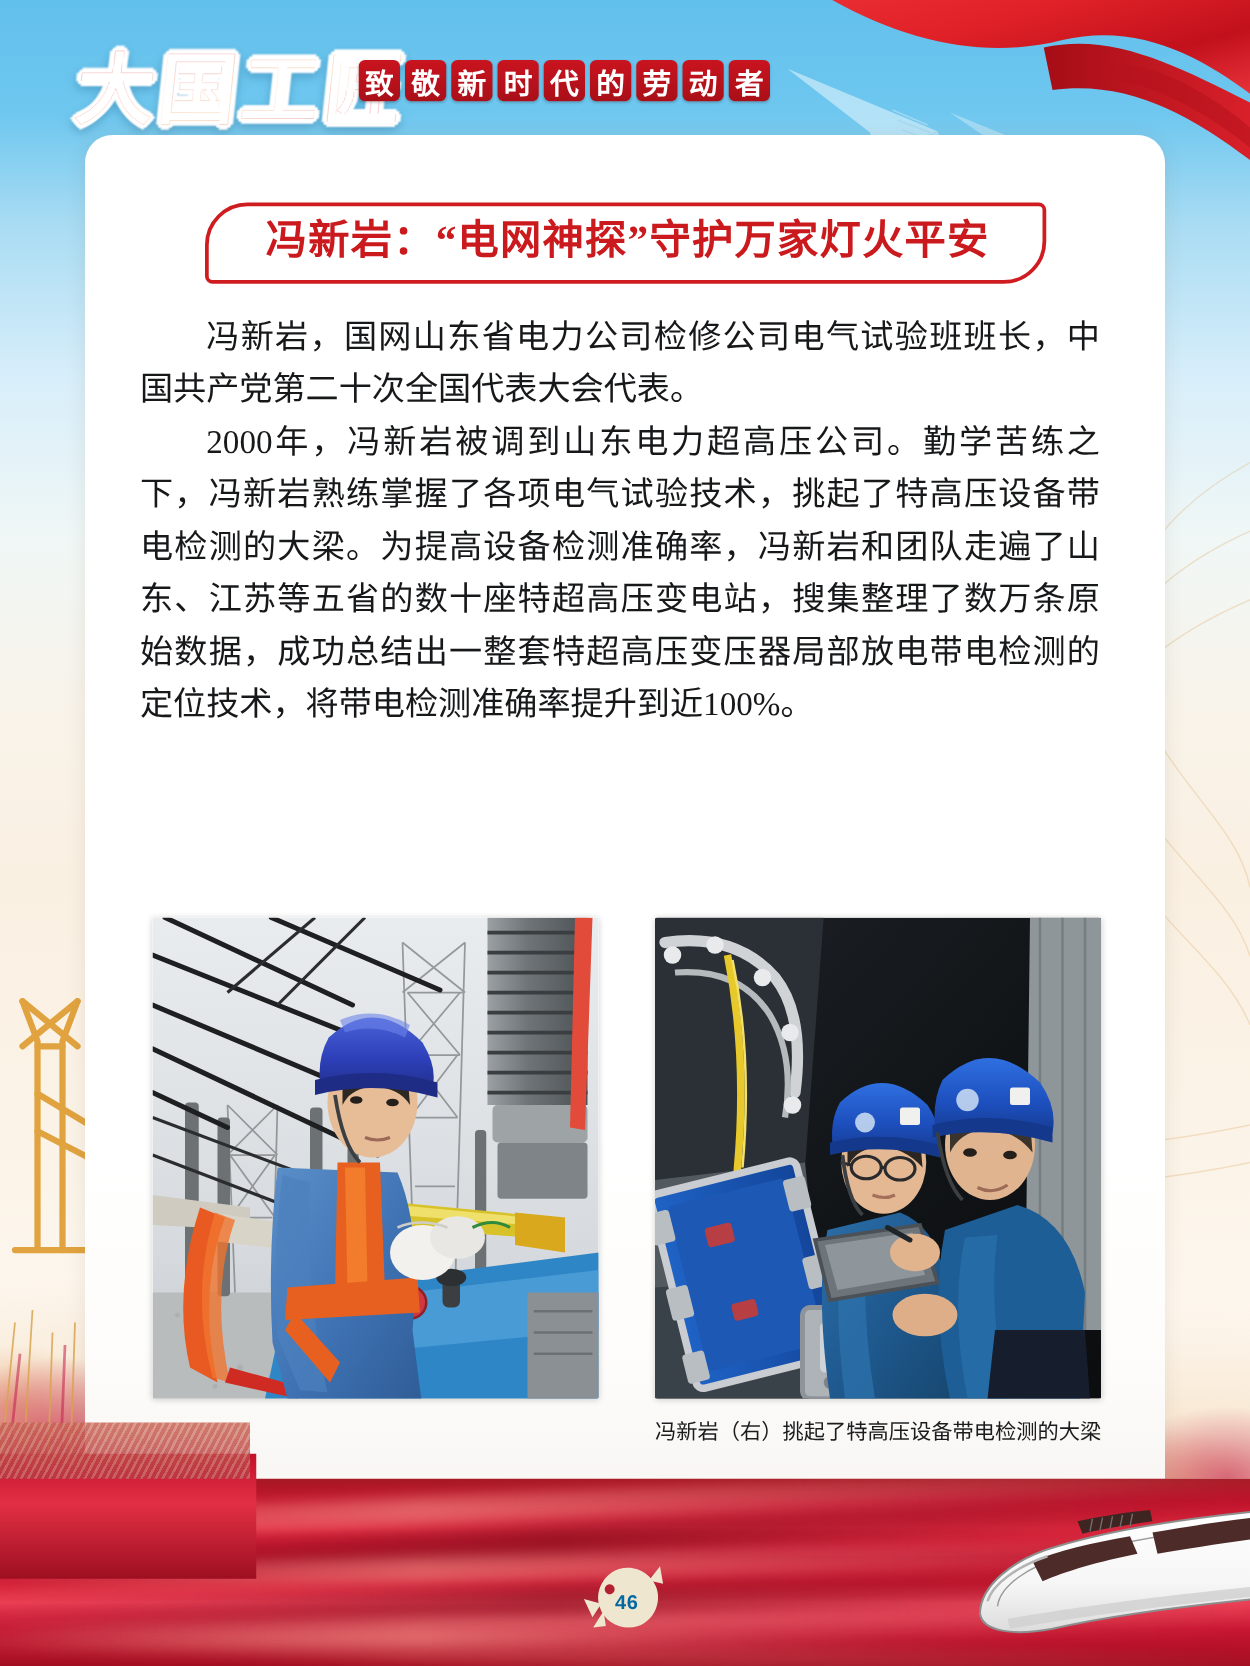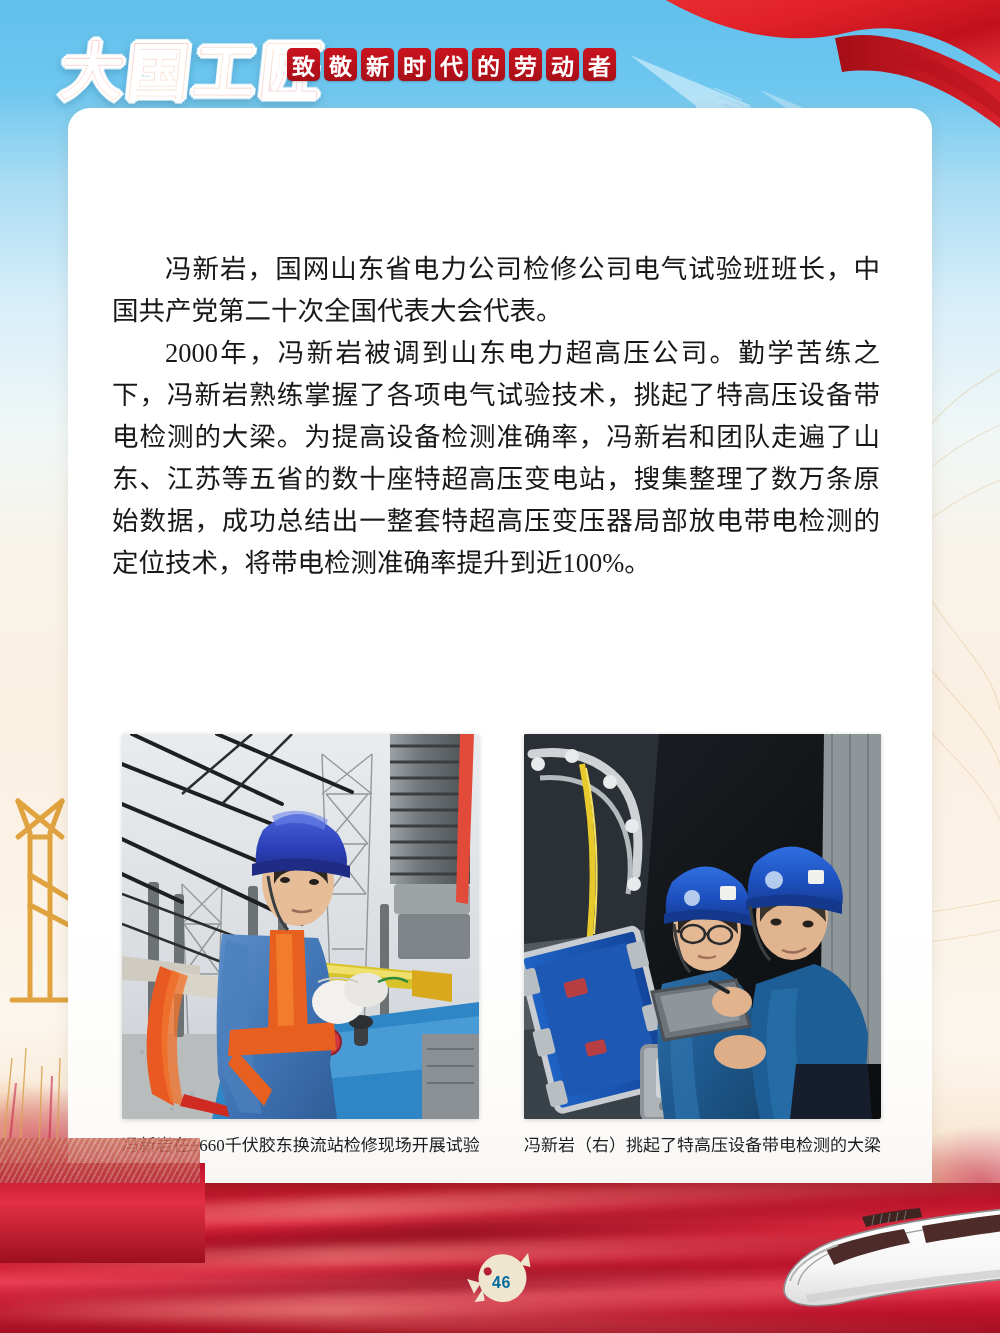--- a/index.html
+++ b/index.html
@@ -264,20 +264,25 @@
     <span>时</span>
     <span>代</span>
     <span>的</span>
     <span>劳</span>
     <span>动</span>
     <span>者</span>
   </div>
 
   <div class="card"></div>
 
+  <div class="title-wrap">
+    <div class="title-frame">
+      <div class="title-text">冯新岩：“电网神探”守护万家灯火平安</div>
+    </div>
+  </div>
 
   <div class="body">
     <p>冯新岩，国网山东省电力公司检修公司电气试验班班长，中国共产党第二十次全国代表大会代表。</p>
     <p>2000年，冯新岩被调到山东电力超高压公司。勤学苦练之下，冯新岩熟练掌握了各项电气试验技术，挑起了特高压设备带电检测的大梁。为提高设备检测准确率，冯新岩和团队走遍了山东、江苏等五省的数十座特超高压变电站，搜集整理了数万条原始数据，成功总结出一整套特超高压变压器局部放电带电检测的定位技术，将带电检测准确率提升到近100%。</p>
   </div>
 
   <div class="photos">
 
     <div class="photo-col">
       <div class="photo">
@@ -412,21 +417,20 @@
               <ellipse cx="192" cy="148" rx="5" ry="3"></ellipse>
             </g>
           <path d="M170 176 Q180 180 190 176" stroke="#9c6a56" stroke-width="2.5" fill="none"></path>
 
           <ellipse cx="216" cy="268" rx="26" ry="22" fill="#f2f1ee"></ellipse>
           <ellipse cx="244" cy="256" rx="22" ry="17" fill="#e8e7e3"></ellipse>
           <path d="M196 248 Q214 240 236 248" stroke="#cfcdc8" stroke-width="2" fill="none"></path>
           <path d="M256 248 Q272 240 286 248" stroke="#2e8a3c" stroke-width="2.5" fill="none"></path>
         </svg>
       </div>
-      <div class="caption">冯新岩在±660千伏胶东换流站检修现场开展试验</div>
     </div>
 
     <div class="photo-col">
       <div class="photo">
         <svg width="357" height="385" viewBox="0 0 357 385">
           <defs>
             <linearGradient id="darkbg" x1="0" y1="0" x2="1" y2="1">
               <stop offset="0%" stop-color="#1d2126"></stop>
                 <stop offset="55%" stop-color="#111417"></stop>
                 <stop offset="100%" stop-color="#0b0d0f"></stop>

